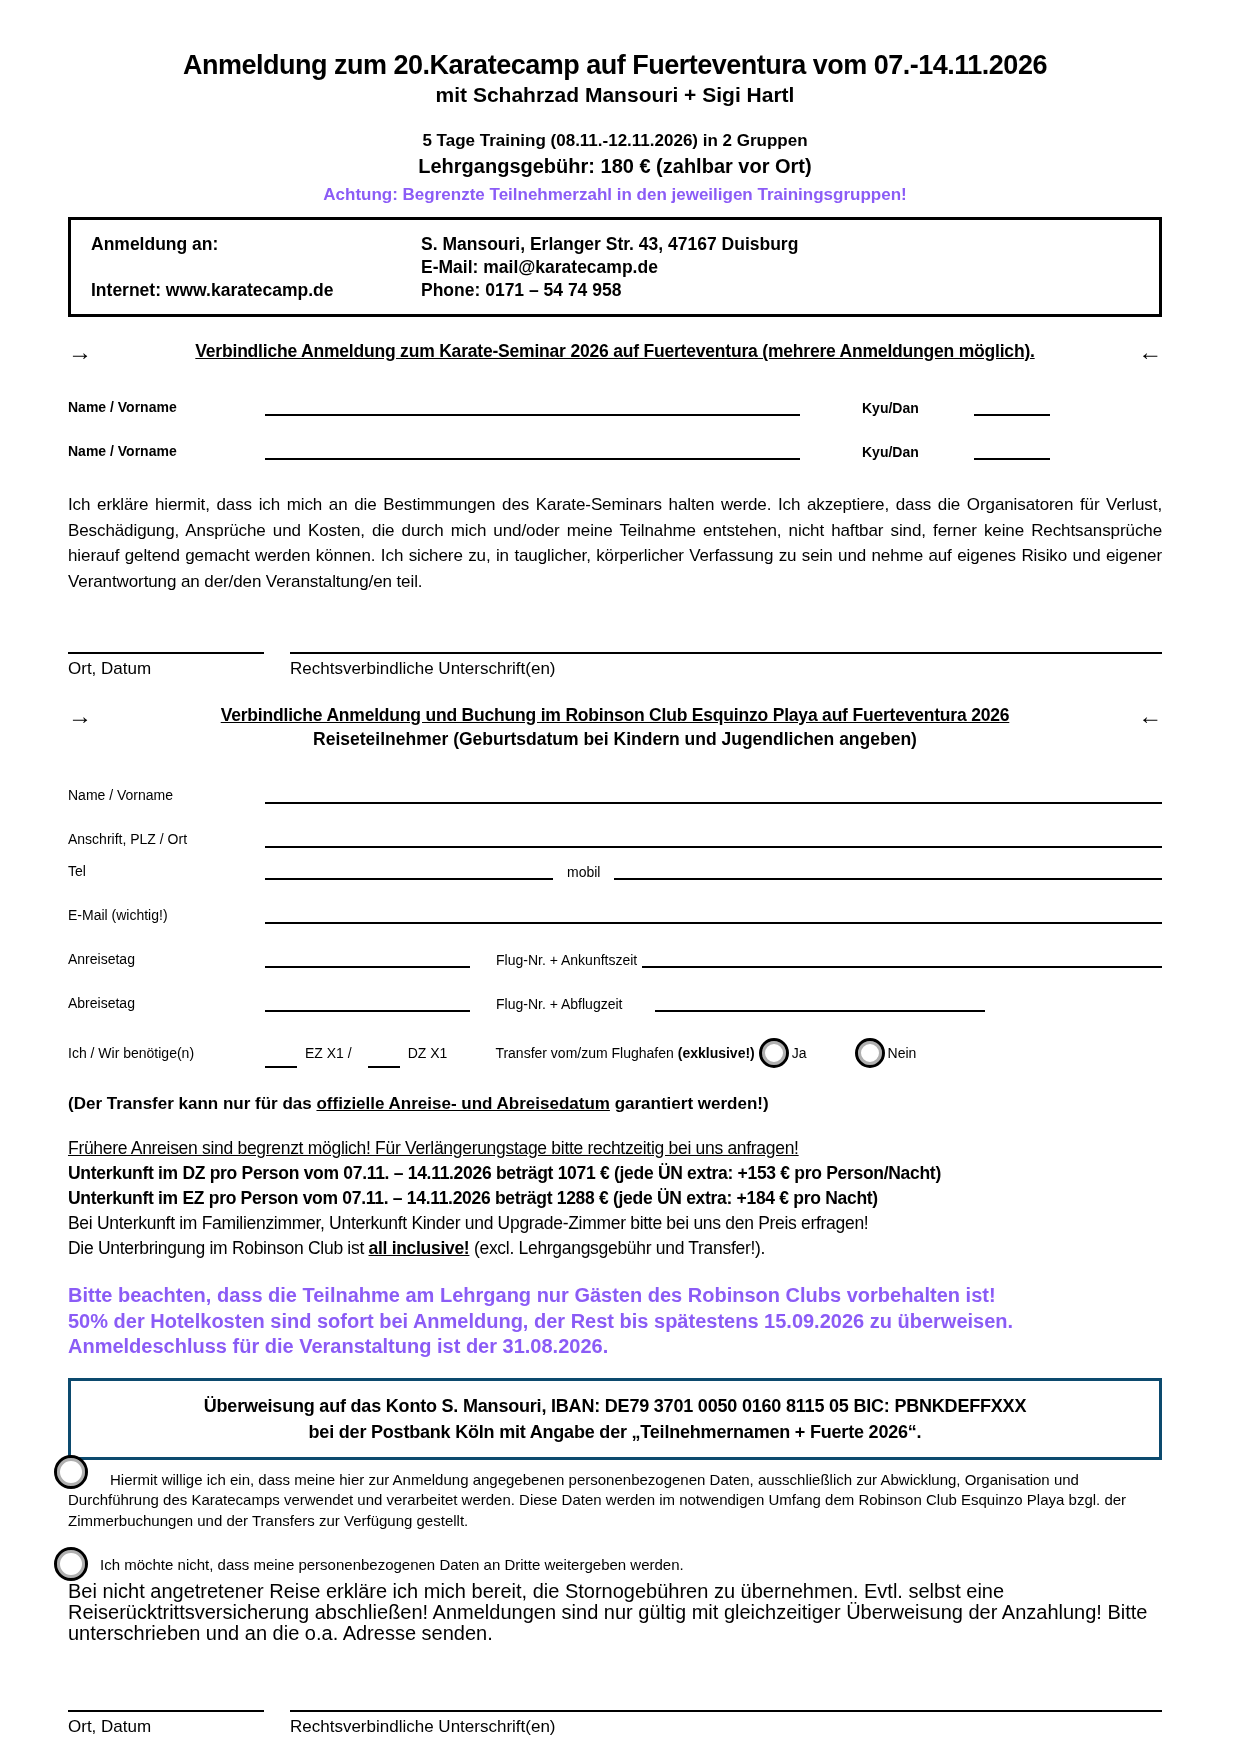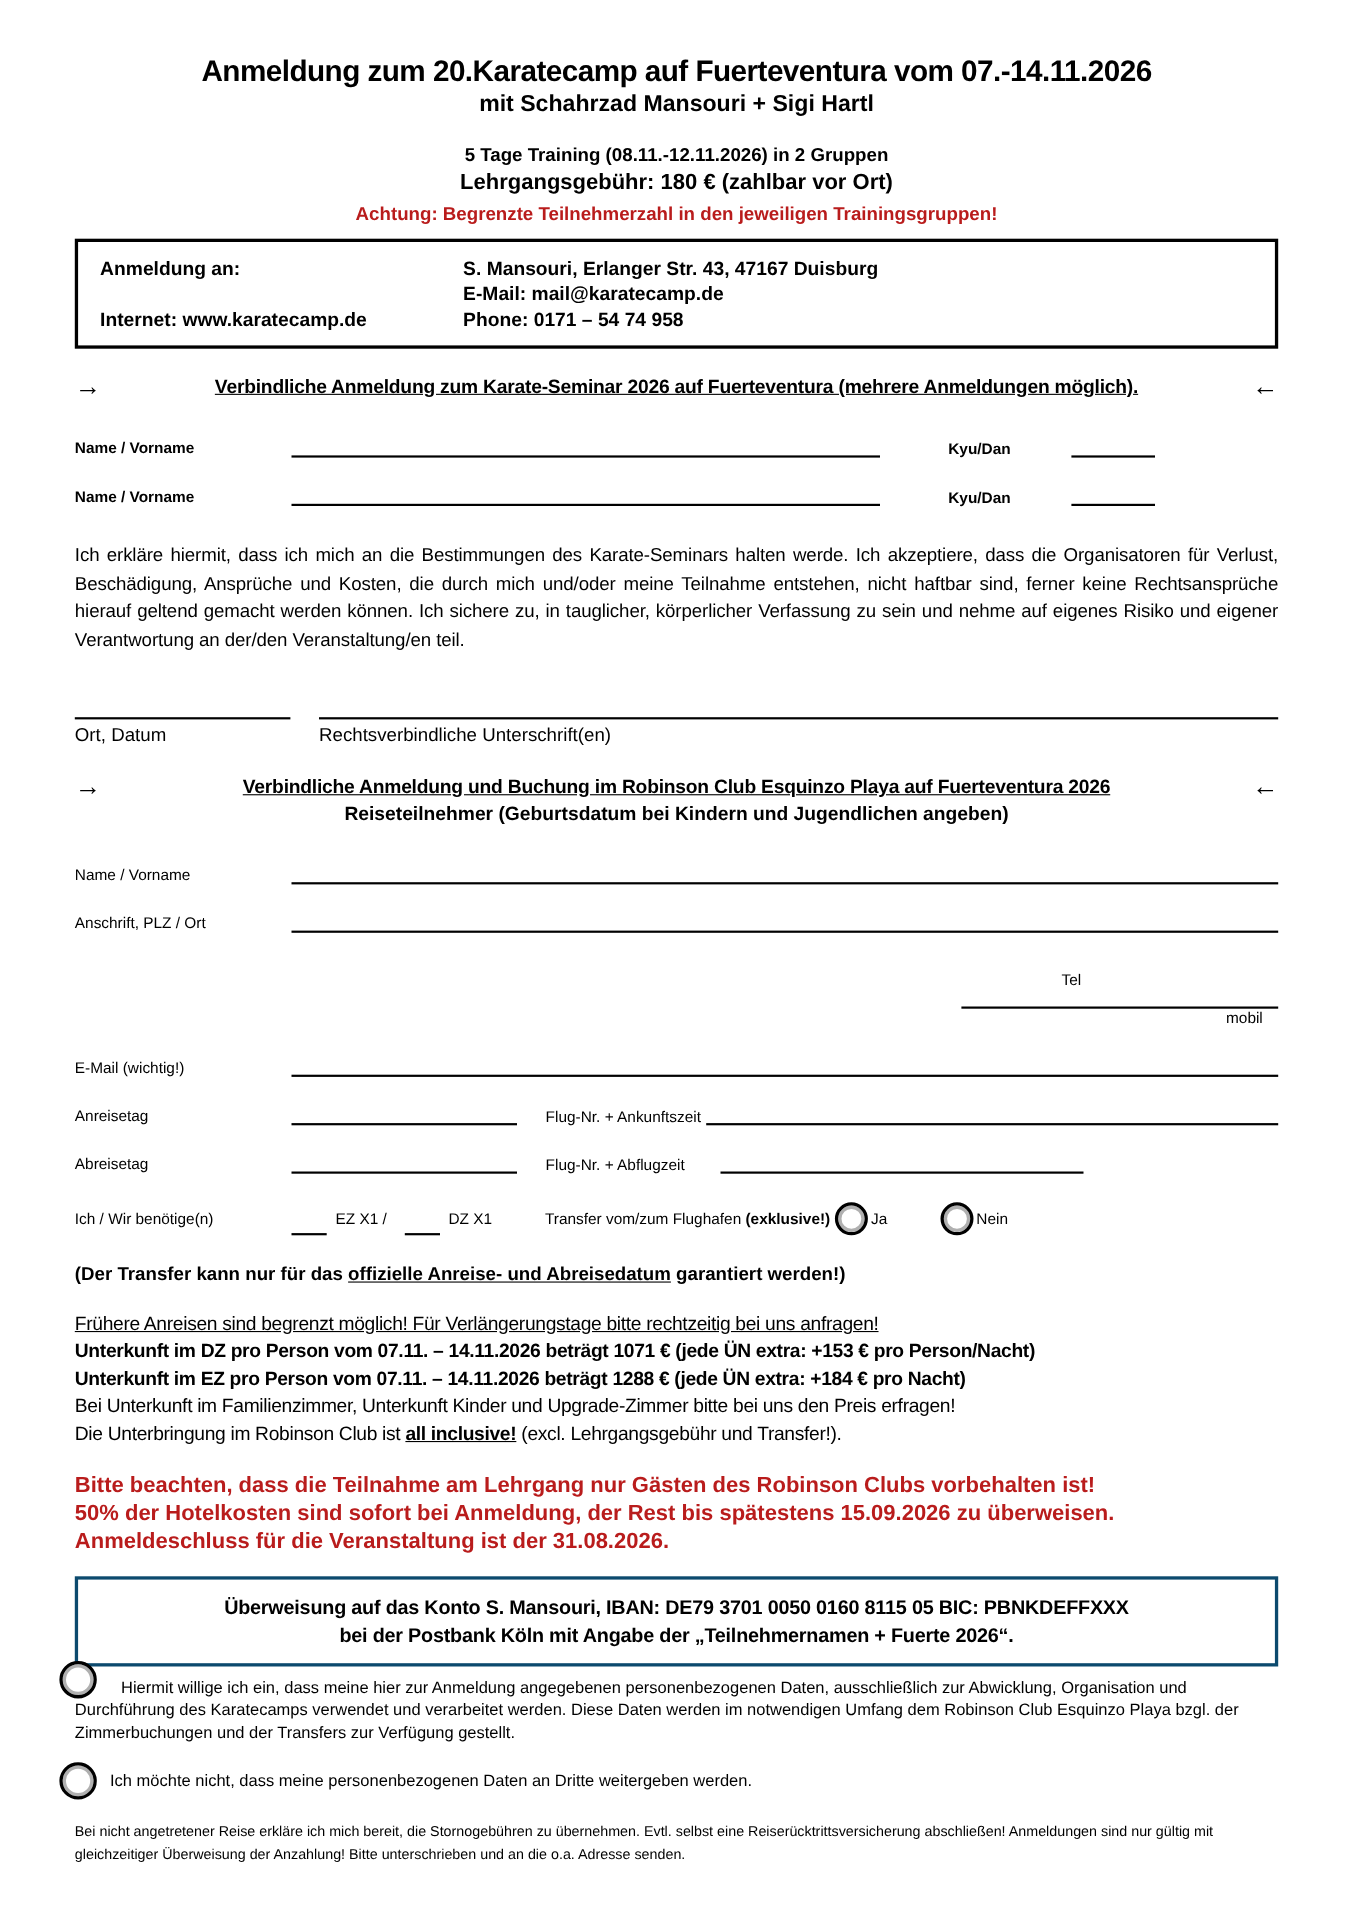--- a/index.html
+++ b/index.html
@@ -5,21 +5,21 @@
   * { margin:0; padding:0; box-sizing:border-box; }
   html,body { background:#ffffff; }
   body {
     width:1240px; height:1754px;
     font-family:"Liberation Sans","DejaVu Sans",sans-serif;
     color:#000; overflow:hidden;
   }
   .page { padding:50px 78px 0 68px; width:1240px; height:1577px; }
   .b { font-weight:bold; }
   .u { text-decoration:underline; }
-  .red { color:#b91c1c; }
+  .red { color:#8b5cf6; }
 
   .title { font-size:27px; font-weight:bold; text-align:center; letter-spacing:-0.5px; }
   .subtitle { font-size:21px; font-weight:bold; text-align:center; margin-top:2px; }
   .training-line { font-size:17px; font-weight:bold; text-align:center; margin-top:24px; }
   .fee-line { font-size:20px; font-weight:bold; text-align:center; margin-top:4px; }
   .attention-line { font-size:17px; font-weight:bold; text-align:center; margin-top:7px; }
 
   .contact-box {
     border:3px solid #000; margin-top:12px; padding:13px 20px 12px 20px;
     display:flex; font-size:17.5px; font-weight:bold;
@@ -66,21 +66,21 @@
   .consent1 p { text-indent:42px; }
   .consent-circle1 {
     position:absolute; left:-14px; top:-15px; width:34px; height:34px;
     border:3px solid #000; border-radius:50%; box-shadow:inset 0 0 0 3px #b0b0b0; background:#fff;
   }
   .consent2 { display:flex; align-items:center; gap:12px; margin-top:16px; font-size:15px; }
   .consent-circle2 {
     width:34px; height:34px; flex-shrink:0; margin-left:-14px;
     border:3px solid #000; border-radius:50%; box-shadow:inset 0 0 0 3px #b0b0b0; background:#fff;
   }
-  .storno { font-size:13px; line-height:21px; margin-top:18px; }
+  .storno { font-size:20px; line-height:21px; }
 </style>
 </head>
 <body>
 
 <div class="page">
 
   <div class="title">Anmeldung zum 20.Karatecamp auf Fuerteventura vom 07.-14.11.2026</div>
   <div class="subtitle">mit Schahrzad Mansouri + Sigi Hartl</div>
   <div class="training-line">5 Tage Training (08.11.-12.11.2026) in 2 Gruppen</div>
   <div class="fee-line">Lehrgangsgebühr: 180 € (zahlbar vor Ort)</div>
@@ -136,21 +136,21 @@
   <div class="subheading">Reiseteilnehmer (Geburtsdatum bei Kindern und Jugendlichen angeben)</div>
 
   <div class="field-row" style="margin-top:36px;">
     <span class="flabel">Name / Vorname</span>
     <span class="fill"></span>
   </div>
   <div class="field-row" style="margin-top:26px;">
     <span class="flabel">Anschrift, PLZ / Ort</span>
     <span class="fill"></span>
   </div>
-  <div class="field-row" style="margin-top:34px;flex-direction:column;">
+  <div class="field-row" style="margin-top:14px;">
     <span class="flabel">Tel</span>
     <span class="fillw" style="width:288px;"></span>
     <span style="margin:0 14px;">mobil</span>
     <span class="fill"></span>
   </div>
   <div class="field-row" style="margin-top:26px;">
     <span class="flabel">E-Mail (wichtig!)</span>
     <span class="fill"></span>
   </div>
   <div class="field-row" style="margin-top:26px;">

